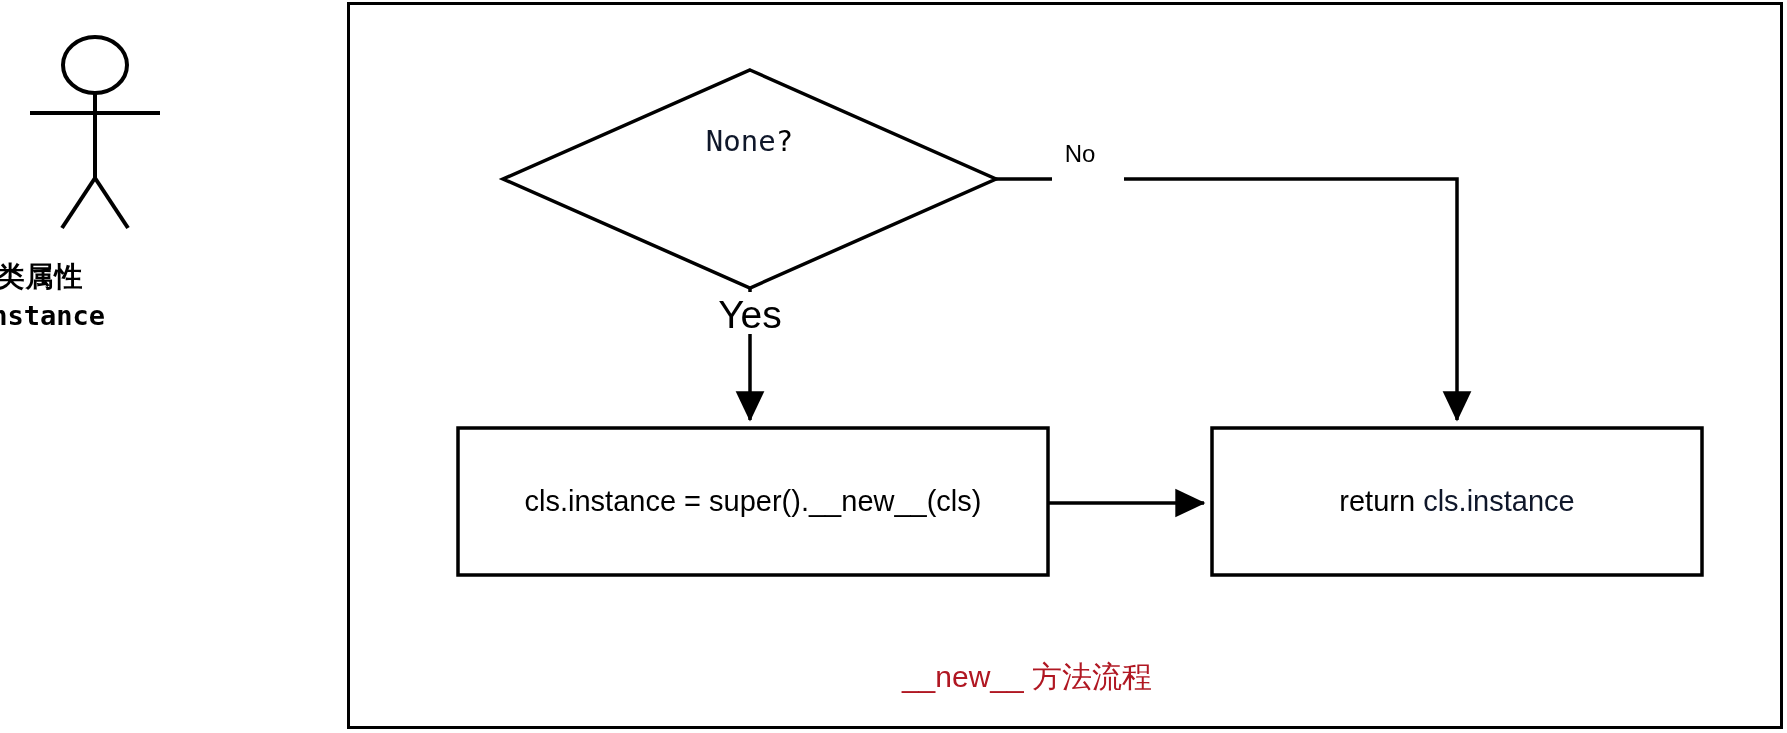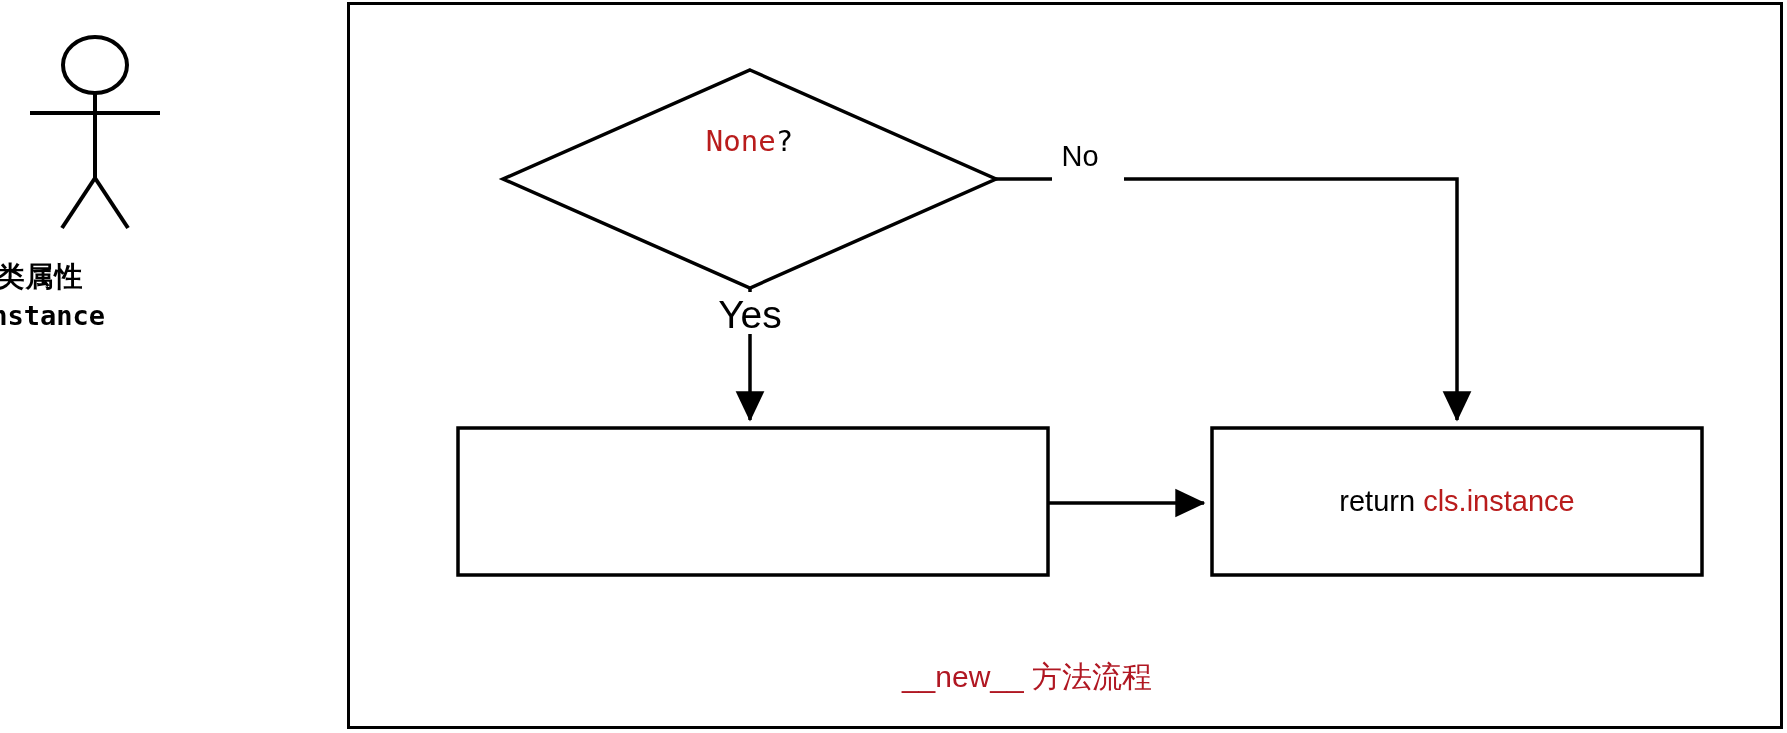--- a/index.html
+++ b/index.html
@@ -87,27 +87,27 @@
   }
 
   #decision-text {
     left: 503px;
     top: 122px;
     width: 493px;
     font-family: "DejaVu Sans Mono", monospace;
     font-size: 29px;
     line-height: 38px;
   }
-  .accent { color: #b91c1c; margin-top: 30px; }
+  .accent { color: #0f172a; margin-top: 30px; }
 
   #edge-label-no {
     left: 1020px;
     top: 140px;
     width: 120px;
-    font-size: 29px;
+    font-size: 24px;
     font-family: "Liberation Sans", sans-serif;
   }
   #edge-label-yes {
     left: 690px;
     top: 293px;
     width: 120px;
     font-size: 39px;
     font-family: "Liberation Sans", sans-serif;
   }
 
@@ -182,18 +182,19 @@
   </svg>
 
   <div class="node-text" id="decision-text">
     <div><span class="accent">None</span><span>?</span></div>
   </div>
 
   <div class="node-text" id="edge-label-no">No</div>
 
   <div class="node-text" id="edge-label-yes">Yes</div>
 
+  <div class="node-text" id="process-text">cls.instance = super().__new__(cls)</div>
 
   <div class="node-text" id="return-text"><span>return </span><span class="accent">cls.instance</span></div>
 
   <div id="diagram-caption">__new__ 方法流程</div>
 
 </div>
 
 </body></html>

